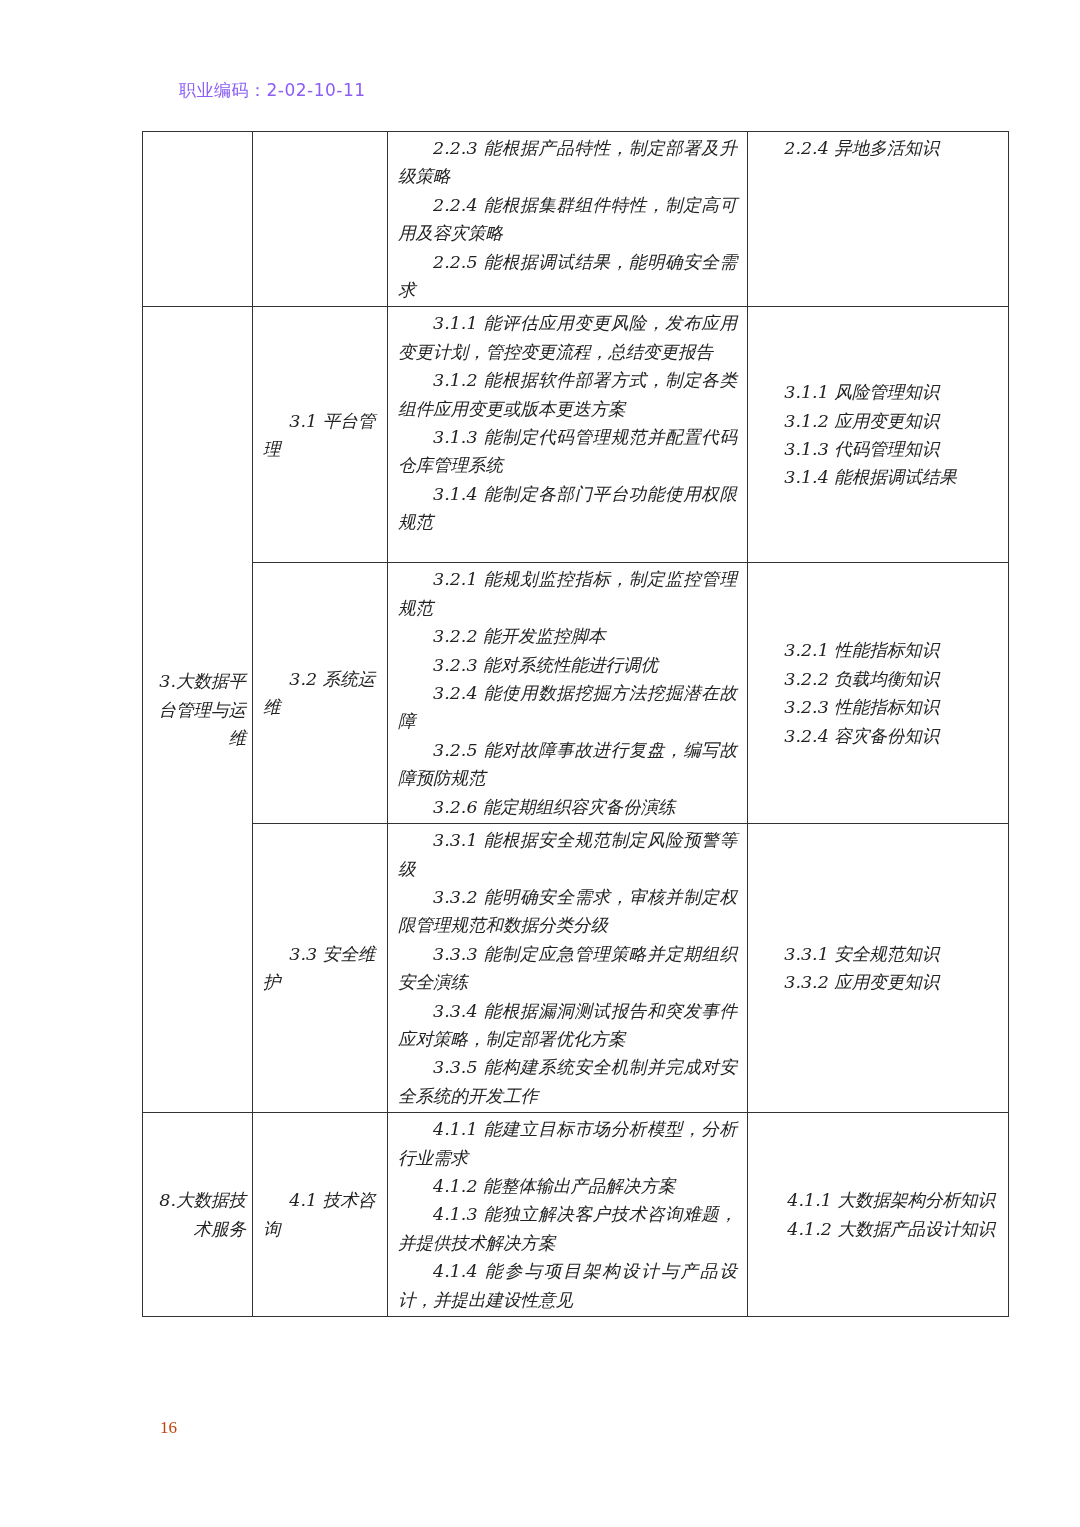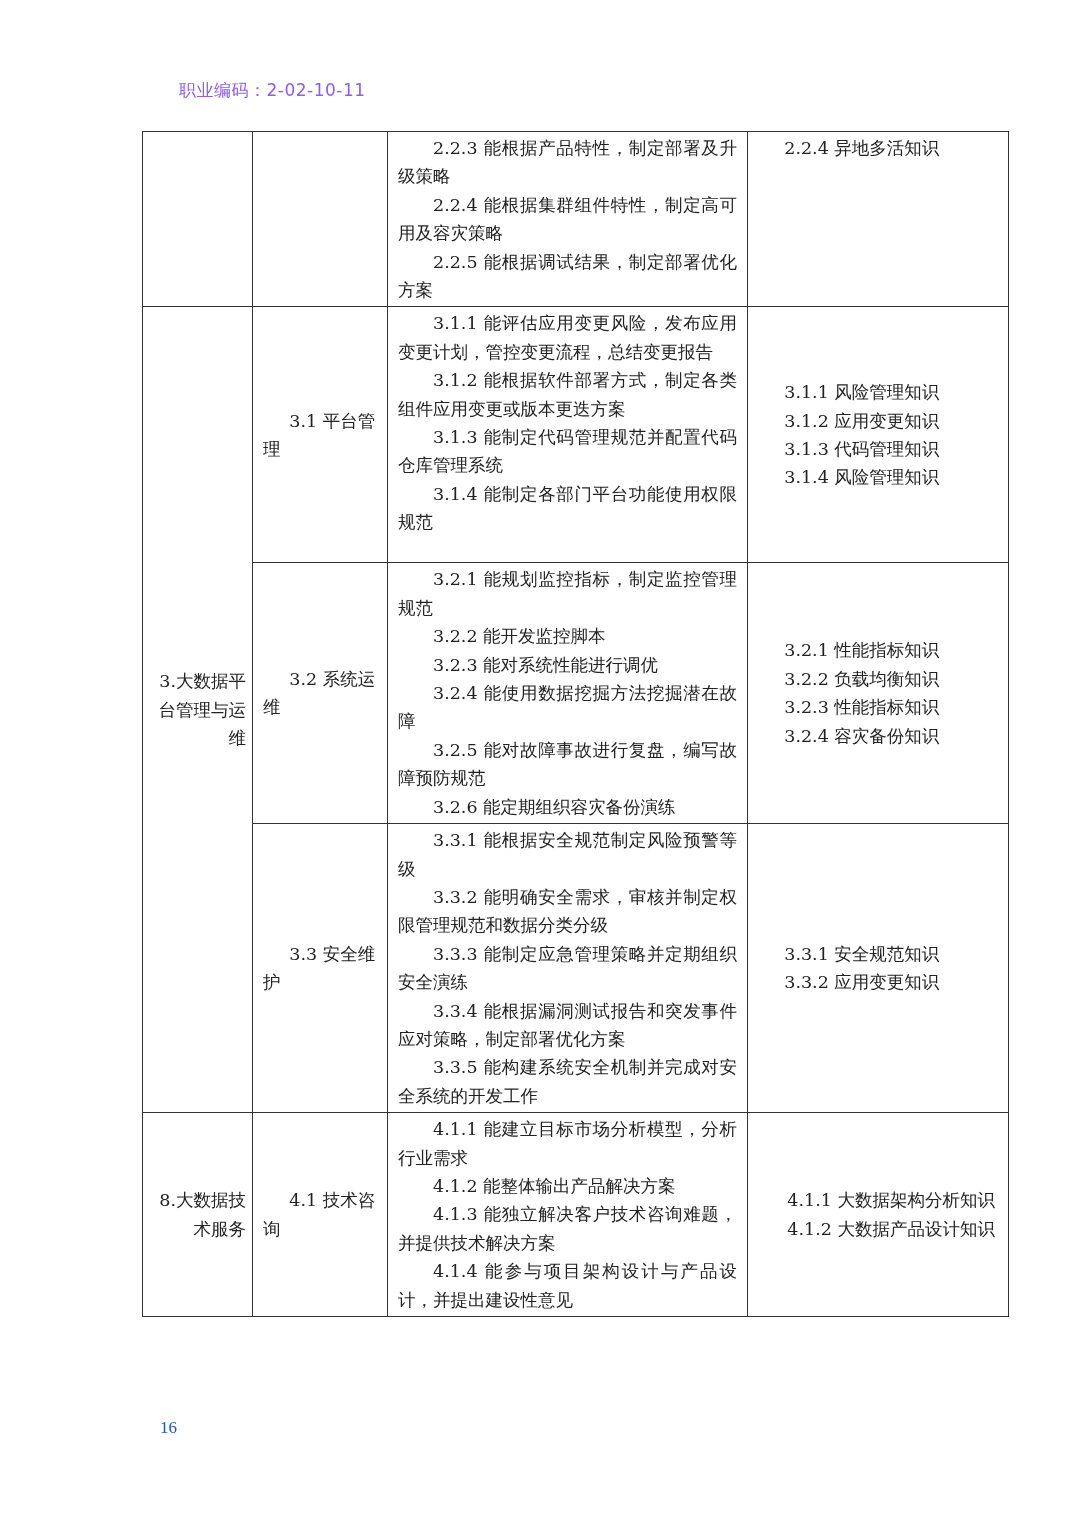--- a/index.html
+++ b/index.html
@@ -1,50 +1,50 @@
 <!DOCTYPE html>
 <html><head>
   <meta charset="utf-8">
   <style>
     html, body { margin: 0; padding: 0; background: #ffffff; }
     body { width: 1080px; height: 1527px; position: relative; overflow: hidden;
            font-family: "DejaVu Serif", "Liberation Serif", serif; color: #222; }
     .header-code { position: absolute; left: 162px; top: 79px; font-size: 17px;
                    font-family: "DejaVu Sans", "Liberation Sans", sans-serif; color: #8b5cf6; letter-spacing: 0.5px; margin-left: 17px; }
     table.spec { position: absolute; left: 142px; top: 131px; width: 797px;
-                 border-collapse: collapse; table-layout: fixed; }
+                 border-collapse: collapse; table-layout: fixed; font-style: italic; }
     table.spec td { border: 1.5px solid #333; padding: 0; vertical-align: middle;
                     font-size: 17.5px; line-height: 28.4px; }
     td.c1 { width: 97px; text-align: right; padding: 0 6px !important; }
     td.c2 { width: 116px; padding: 0 8px 0 10px !important; }
     td.c3 { width: 339px; padding: 2px 10px 2px 10px !important; vertical-align: top !important; }
     td.c4 { width: 240px; padding: 0 10px 0 10px !important; }
     td.c4.top { vertical-align: top !important; padding-top: 2px !important; margin-top: 36px; }
     .ability { text-indent: 2em; text-align: justify; }
     .know { text-indent: 1.5em; }
     .knowwrap { text-indent: 1.5em; text-align: center; }
     .sub-label { text-indent: 1.5em; }
     .page-number { position: absolute; left: 160px; top: 1418px; font-size: 17px;
-                   font-family: "Liberation Serif", "DejaVu Serif", serif; color: #1d4ed8; }
+                   font-family: "Liberation Serif", "DejaVu Serif", serif; color: #c2410c; }
   </style>
 </head>
 <body>
 
 <div class="header-code">职业编码：2-02-10-11</div>
 
 <table class="spec">
 
   <tbody>
       <tr style="height:170px;">
     <td class="c1"></td>
     <td class="c2"></td>
     <td class="c3">
       <div class="ability">2.2.3 能根据产品特性，制定部署及升级策略</div>
       <div class="ability">2.2.4 能根据集群组件特性，制定高可用及容灾策略</div>
-      <div class="ability">2.2.5 能根据调试结果，制定部署优化方案</div>
+      <div class="ability">2.2.5 能根据调试结果，能明确安全需求</div>
     </td>
     <td class="c4 top">
       <div class="know">2.2.4 异地多活知识</div>
     </td>
   </tr>
 
   <tr style="height:256px;">
     <td class="c1" rowspan="3">3.大数据平台管理与运维</td>
     <td class="c2">
       <div class="sub-label">3.1 平台管理</div>
@@ -52,21 +52,21 @@
     <td class="c3">
       <div class="ability">3.1.1 能评估应用变更风险，发布应用变更计划，管控变更流程，总结变更报告</div>
       <div class="ability">3.1.2 能根据软件部署方式，制定各类组件应用变更或版本更迭方案</div>
       <div class="ability">3.1.3 能制定代码管理规范并配置代码仓库管理系统</div>
       <div class="ability">3.1.4 能制定各部门平台功能使用权限规范</div>
     </td>
     <td class="c4">
       <div class="know">3.1.1 风险管理知识</div>
       <div class="know">3.1.2 应用变更知识</div>
       <div class="know">3.1.3 代码管理知识</div>
-      <div class="know">3.1.4 风险管理知识</div>
+      <div class="know">3.1.4 能根据调试结果</div>
     </td>
   </tr>
 
   <tr style="height:256px;">
     <td class="c2">
       <div class="sub-label">3.2 系统运维</div>
     </td>
     <td class="c3">
       <div class="ability">3.2.1 能规划监控指标，制定监控管理规范</div>
       <div class="ability">3.2.2 能开发监控脚本</div>

